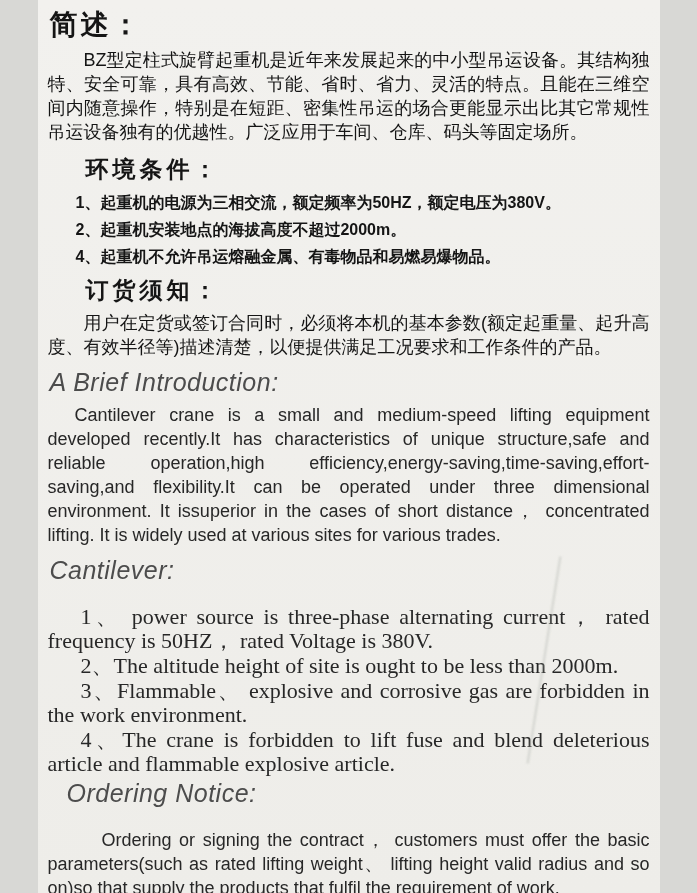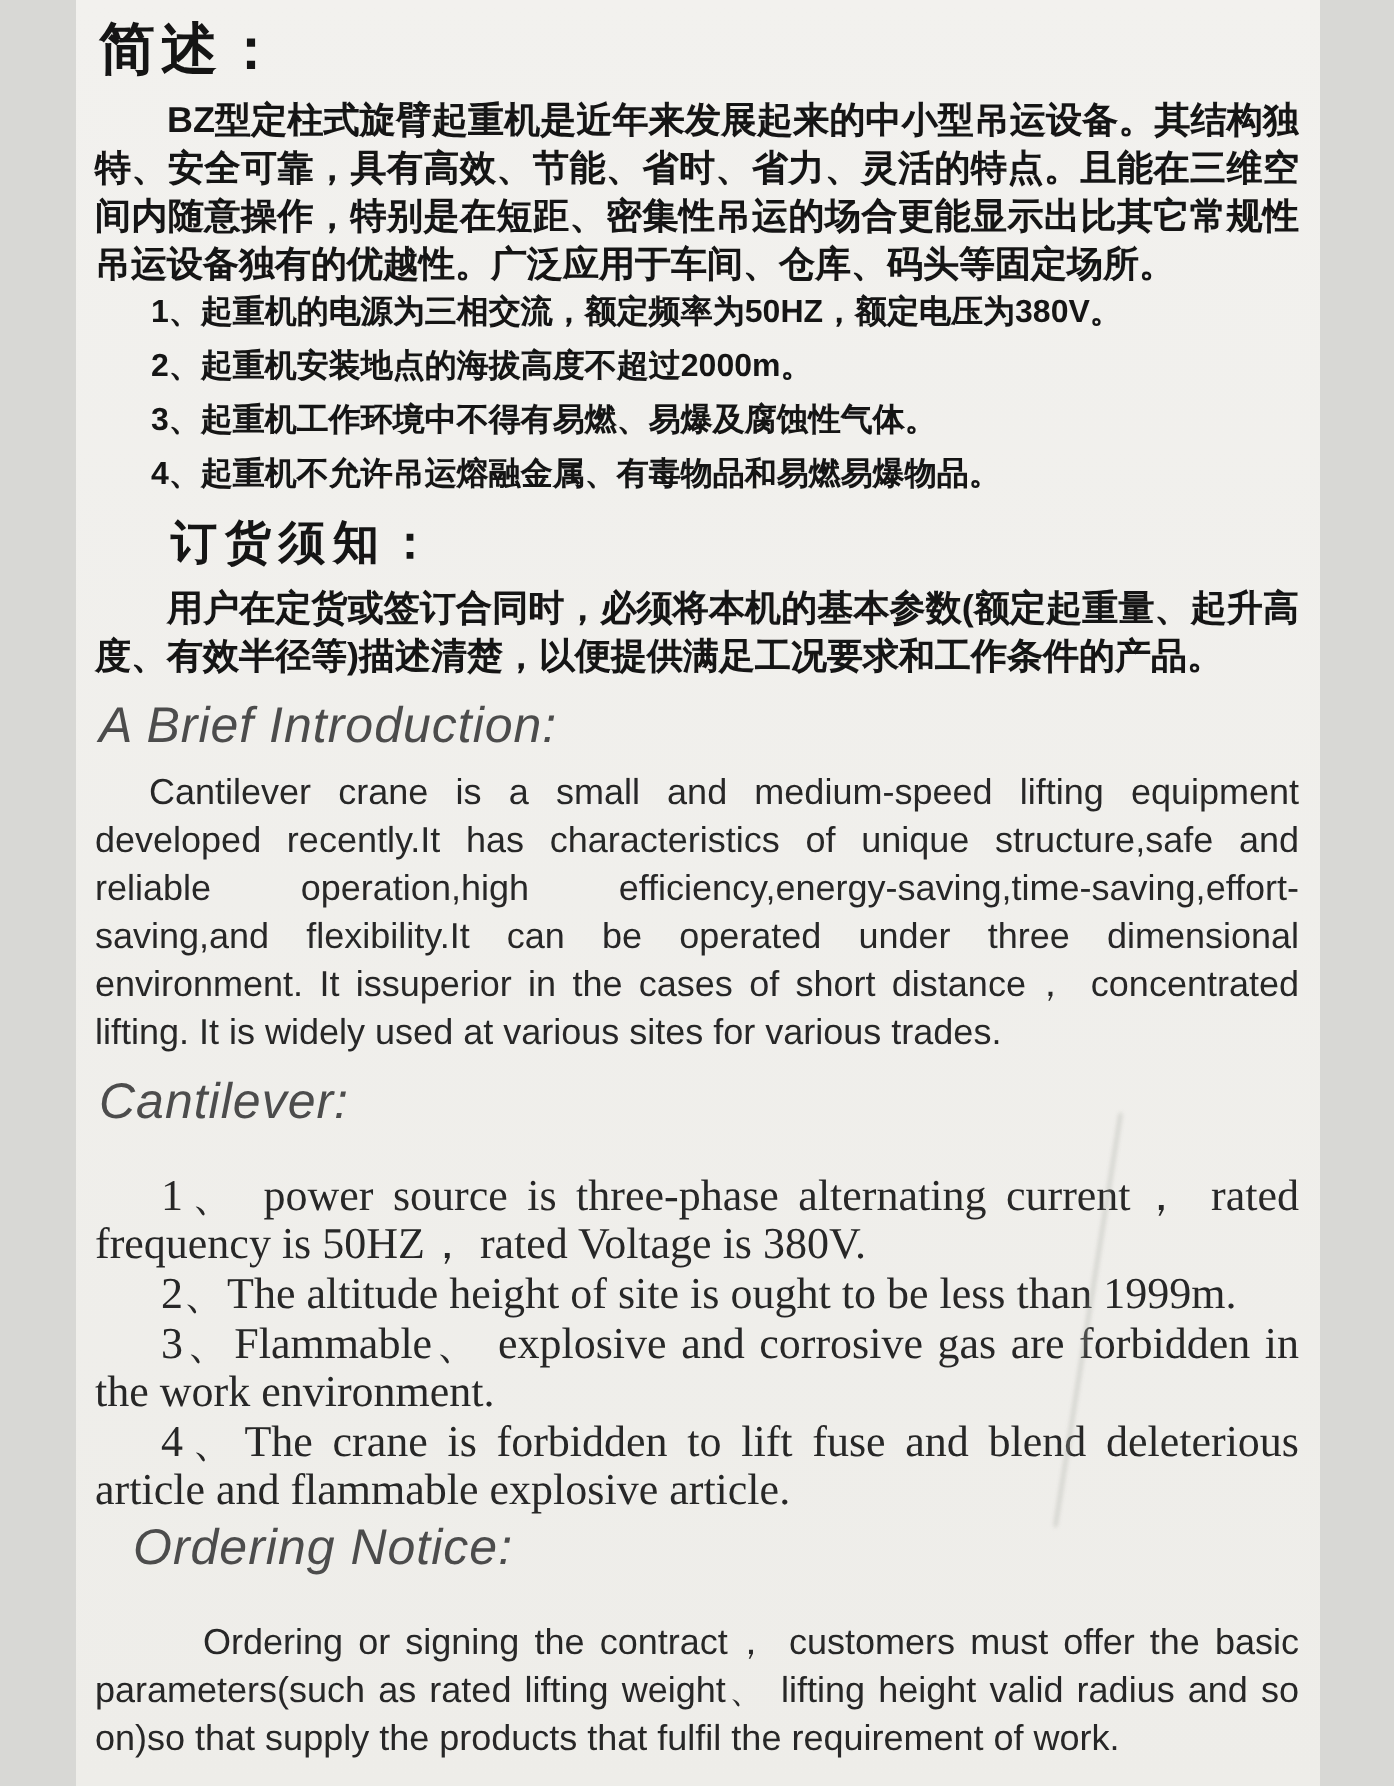--- a/index.html
+++ b/index.html
@@ -33,21 +33,21 @@
     font-size:28px;font-weight:700;line-height:34px;
     letter-spacing:3px;margin:4px 0 6px 2px;color:var(--cn-color);
   }
   .cn-h2{
     font-size:23px;font-weight:700;line-height:30px;
     letter-spacing:4px;color:var(--cn-color);
   }
   .cn-h2.env{margin:10px 0 6px 38px;}
   .cn-h2.ord{margin:6px 0 6px 38px;}
   .cn-para{
-    font-size:18px;font-weight:700;line-height:24px;
+    font-size:18px;font-weight:400;line-height:24px;
     text-align:justify;text-indent:2em;color:var(--cn-color);
   }
   .cn-para.ord{margin-bottom:10px;}
   .cn-list .cn-item{
     font-size:16px;font-weight:700;line-height:25px;
     margin:0 0 2px 28px;color:var(--cn-color);
     white-space:nowrap;
   }
   
   .en-h{
@@ -75,36 +75,36 @@
 </style>
 </head>
 <body>
 
 <div class="page">
   <div class="crease"></div>
 
   <h1 class="cn-h1">简述：</h1>
   <p class="cn-para">BZ型定柱式旋臂起重机是近年来发展起来的中小型吊运设备。其结构独特、安全可靠，具有高效、节能、省时、省力、灵活的特点。且能在三维空间内随意操作，特别是在短距、密集性吊运的场合更能显示出比其它常规性吊运设备独有的优越性。广泛应用于车间、仓库、码头等固定场所。</p>
 
+  <h2 class="cn-h2 env">环境条件：</h2>
   <div class="cn-list">
       <p class="cn-item">1、起重机的电源为三相交流，额定频率为50HZ，额定电压为380V。</p>
       <p class="cn-item">2、起重机安装地点的海拔高度不超过2000m。</p>
-      <p class="cn-item">3、起重机工作环境中不得有易燃、易爆及腐蚀性气体。</p>
       <p class="cn-item">4、起重机不允许吊运熔融金属、有毒物品和易燃易爆物品。</p>
     </div>
 
   <h2 class="cn-h2 ord">订货须知：</h2>
   <p class="cn-para ord">用户在定货或签订合同时，必须将本机的基本参数(额定起重量、起升高度、有效半径等)描述清楚，以便提供满足工况要求和工作条件的产品。</p>
 
   <h2 class="en-h intro">A Brief Introduction:</h2>
   <p class="en-para intro">Cantilever crane is a small and medium-speed lifting equipment developed recently.It has characteristics of unique structure,safe and reliable operation,high efficiency,energy-saving,time-saving,effort-saving,and flexibility.It can be operated under three dimensional environment.  It issuperior in the cases of short distance， concentrated lifting.  It is widely used at various sites for various trades.</p>
 
   <h2 class="en-h env">Cantilever:</h2>
   <div class="en-list">
       <p class="en-item">1、 power source is three-phase alternating current， rated frequency is 50HZ， rated Voltage is 380V.</p>
-      <p class="en-item">2、The altitude height of site is ought to be less than 1999m.</p>
+      <p class="en-item">2、The altitude height of site is ought to be less than 2000m.</p>
       <p class="en-item">3、Flammable、 explosive and corrosive gas are forbidden in the work environment.</p>
       <p class="en-item">4、The crane is forbidden to lift fuse and blend deleterious article and flammable explosive article.</p>
     </div>
 
   <h2 class="en-h ord">Ordering Notice:</h2>
   <p class="en-para ord">Ordering or signing the contract， customers must offer the basic parameters(such as rated lifting weight、 lifting height valid radius and so on)so that supply the products that fulfil the requirement of work.</p>
 </div>
 
 </body></html>

